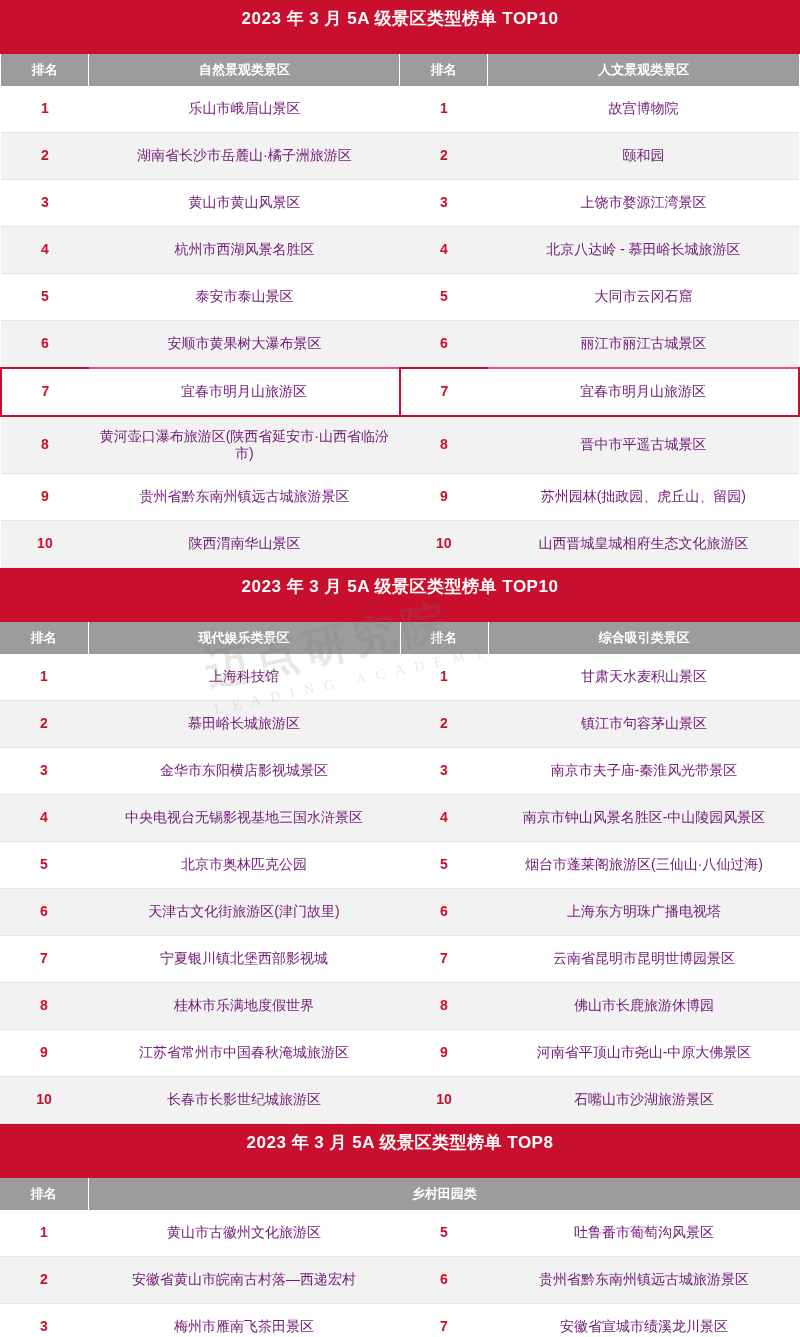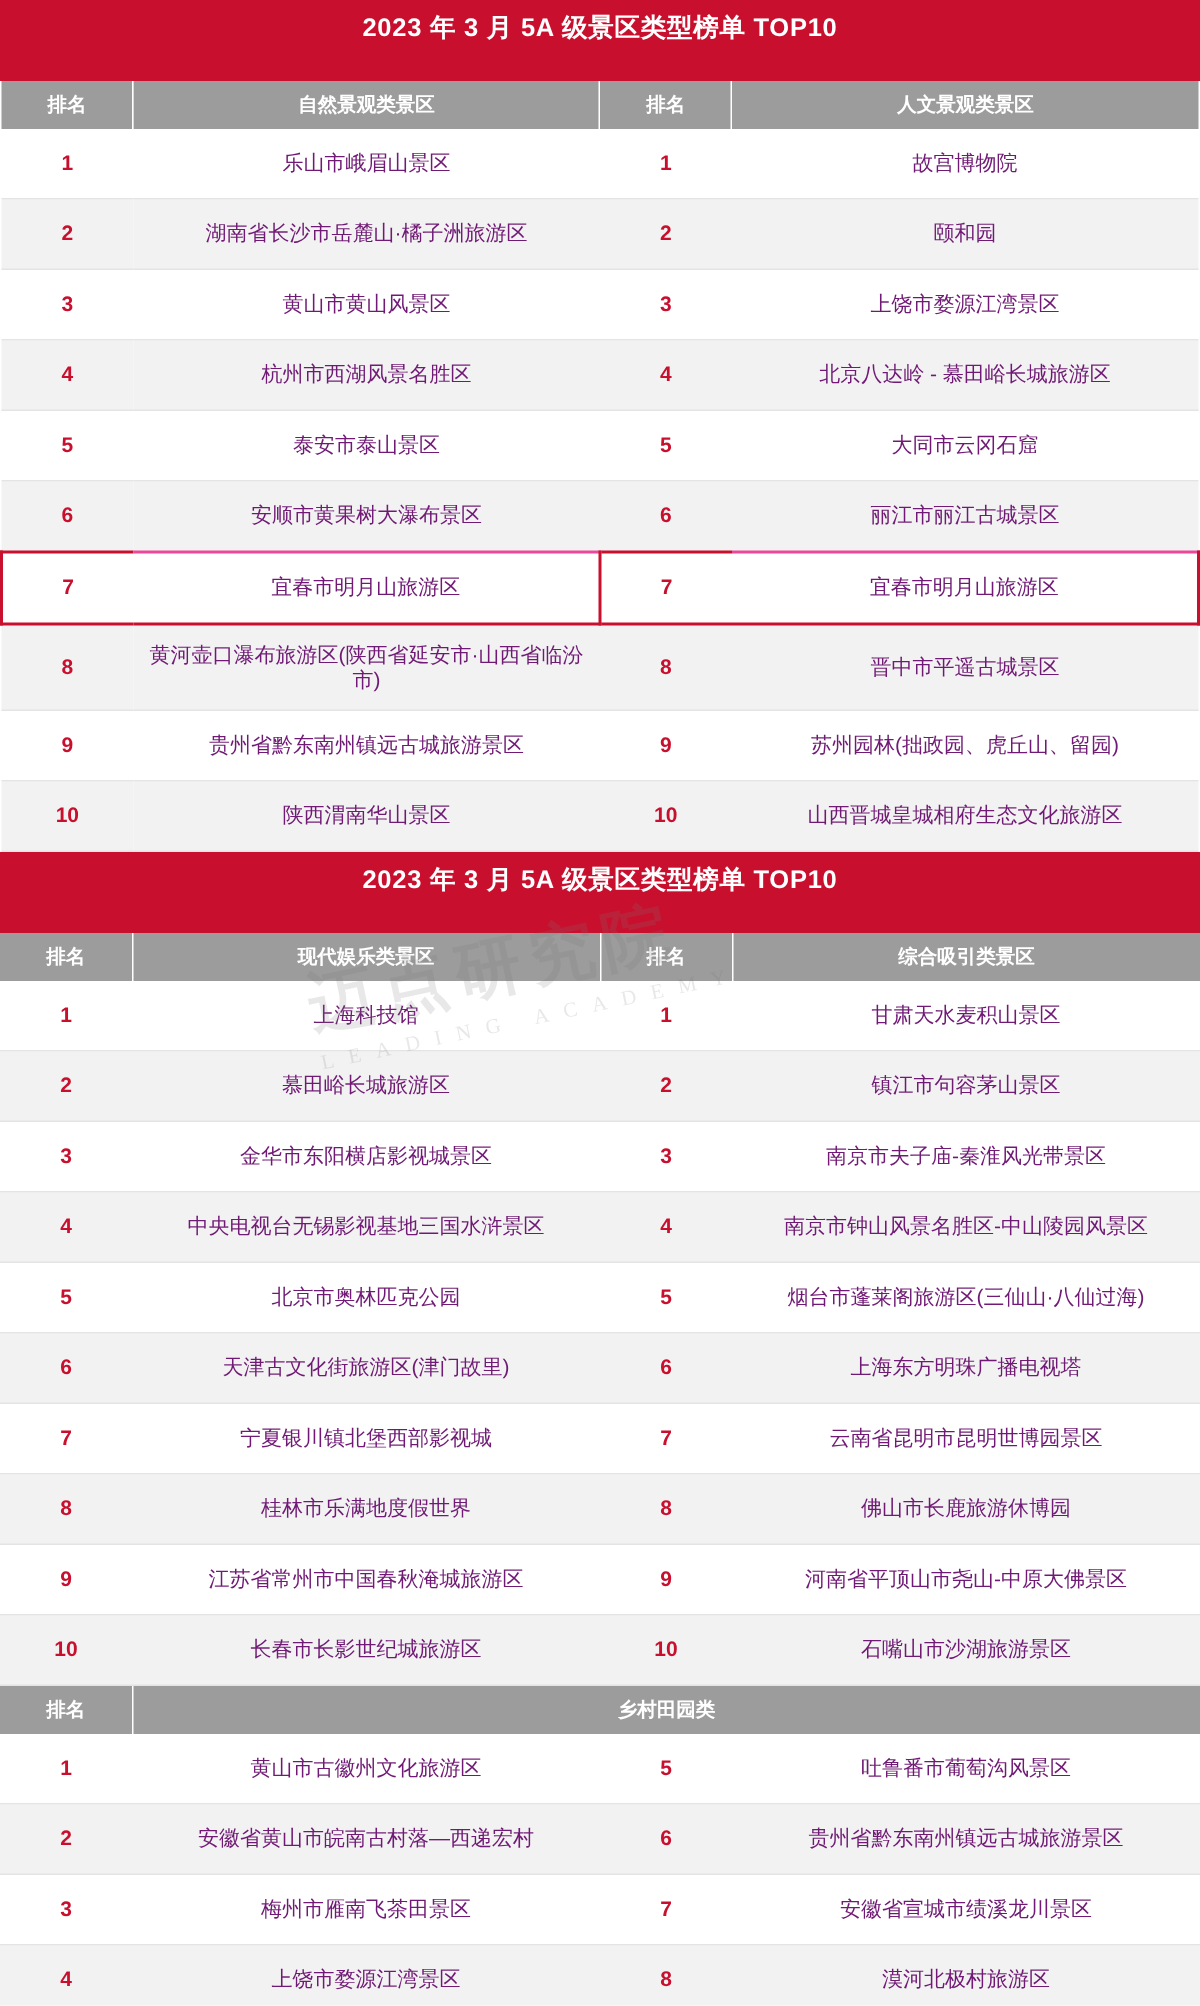--- a/index.html
+++ b/index.html
@@ -270,20 +270,21 @@
       </tr>
       <tr>
         <td class="rank">10</td>
         <td class="name">长春市长影世纪城旅游区</td>
         <td class="rank">10</td>
         <td class="name">石嘴山市沙湖旅游景区</td>
       </tr>
     </tbody>
   </table>
 
+  <div class="section-header">2023 年 3 月 5A 级景区类型榜单 TOP8</div>
   <table>
     <colgroup>
         <col class="rank">
         <col class="name">
         <col class="rank">
         <col class="name">
       </colgroup>
     <thead>
       <tr>
         <th>排名</th>

